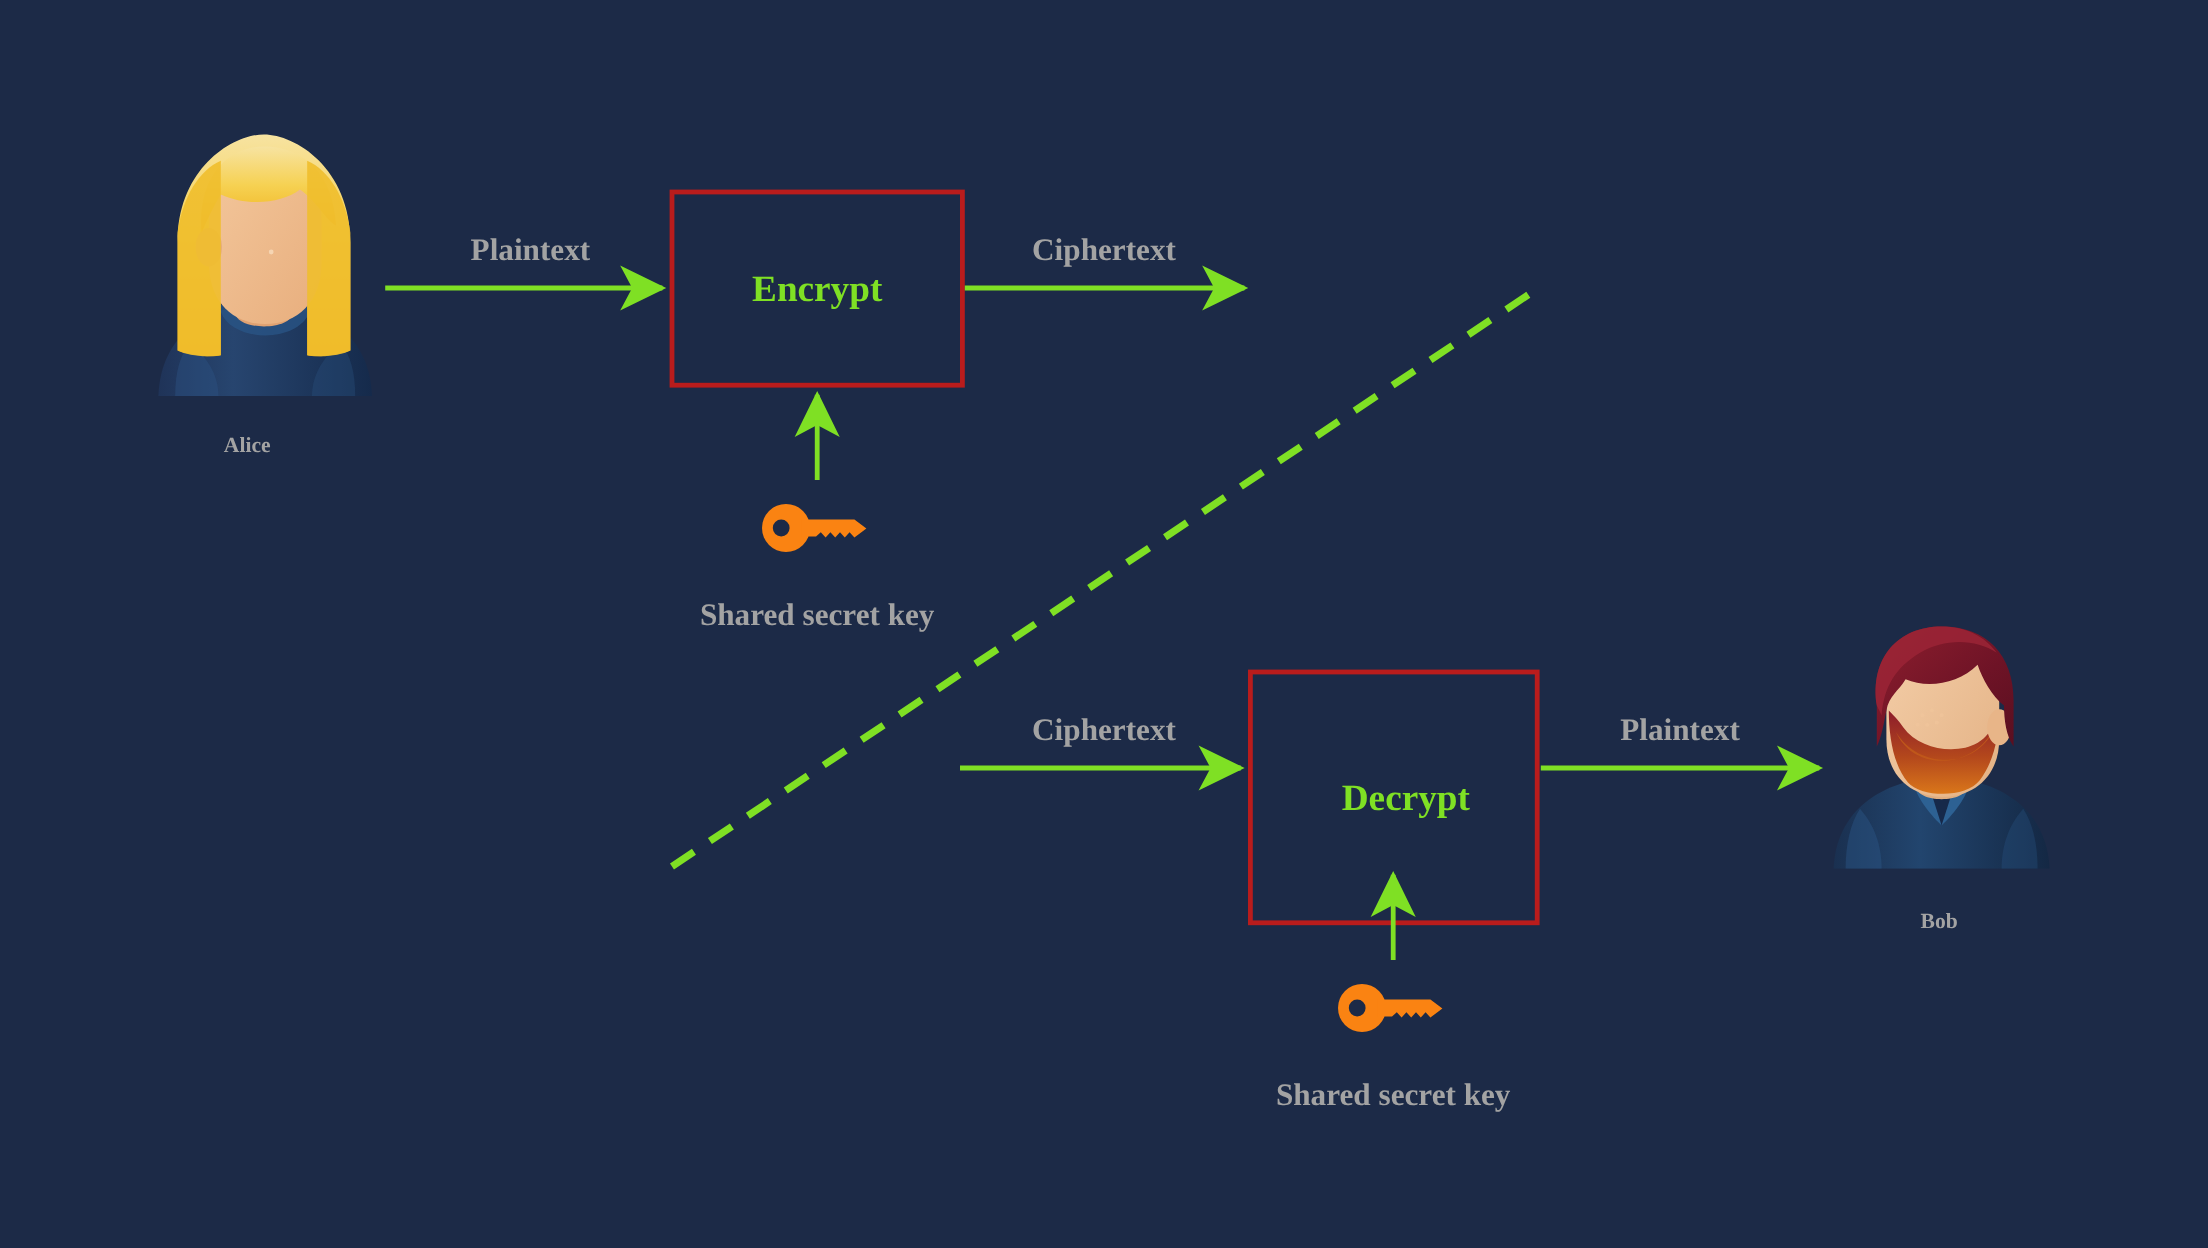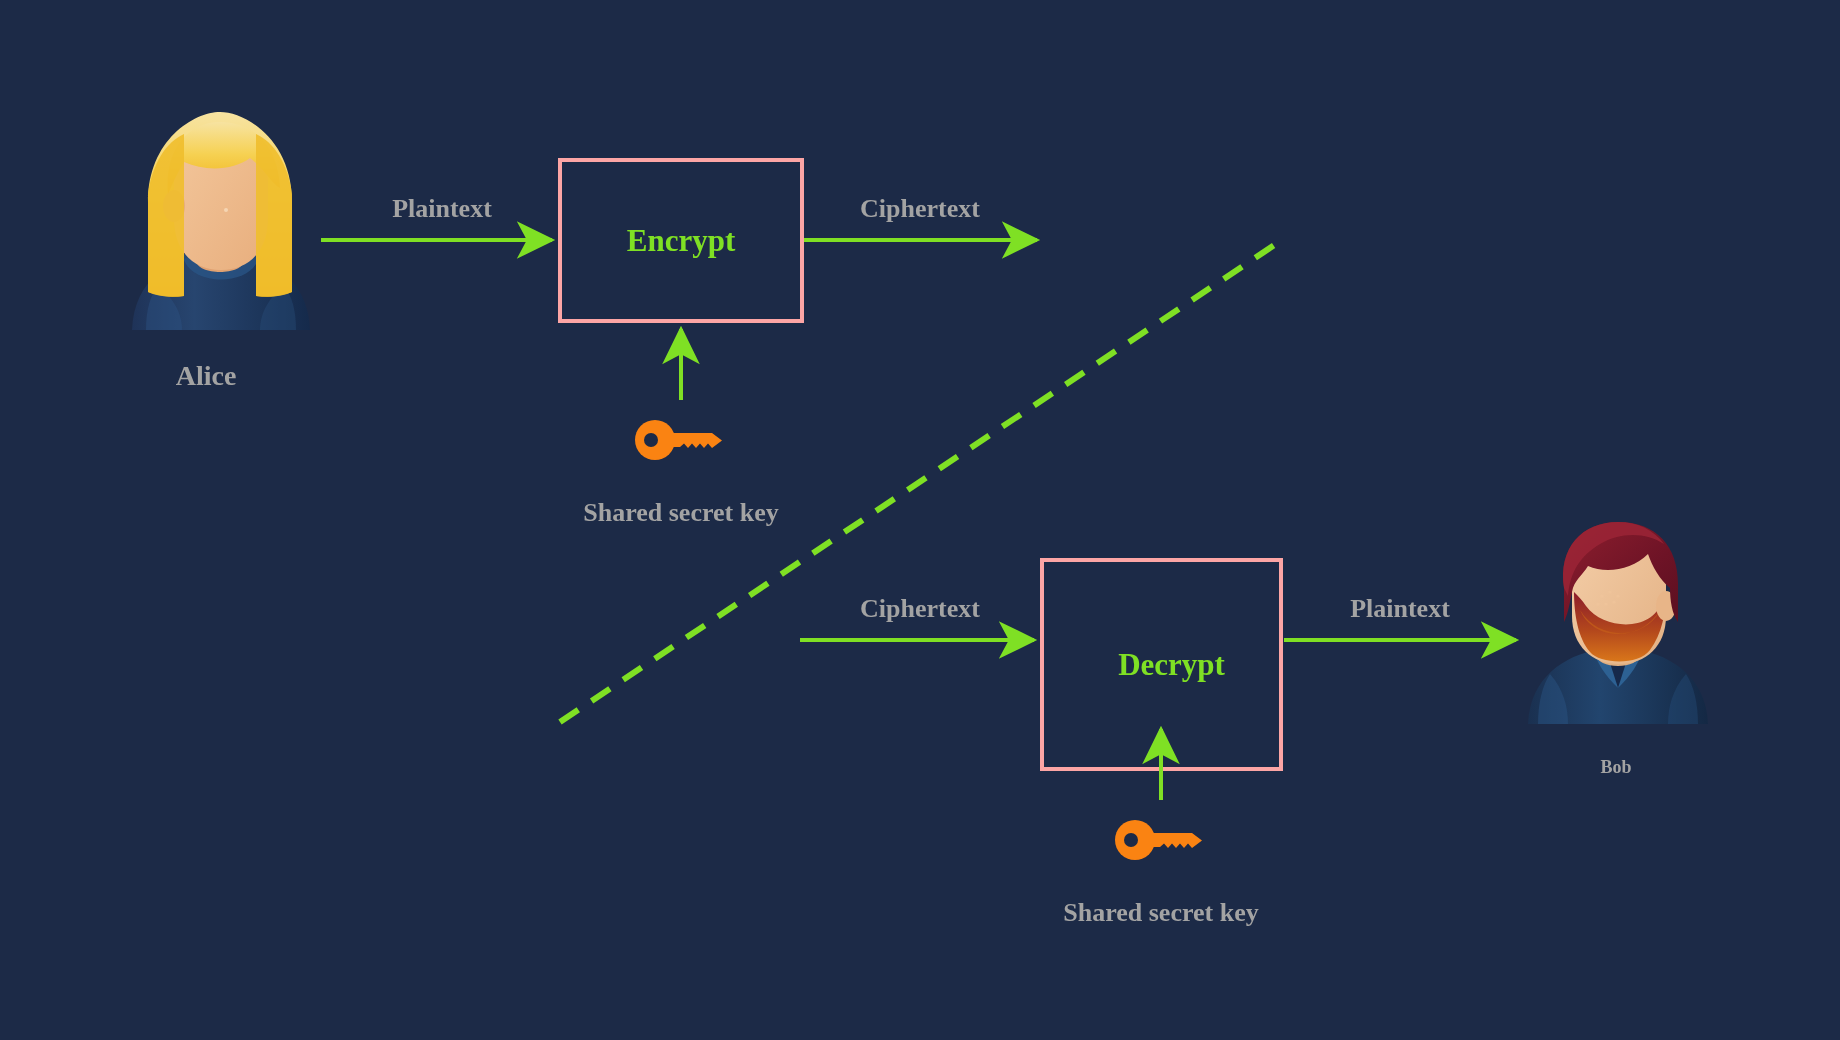--- a/index.html
+++ b/index.html
@@ -13,21 +13,21 @@
   .lbl{
     position:absolute;
     color:#a3a3a3;
     font-family:"Liberation Serif", serif;
     font-weight:bold;
     white-space:nowrap;
     line-height:1;
   }
   .procbox{
     position:absolute;
-    border:4px solid #fca5a5;
+    border:4px solid #b91c1c;
     box-sizing:border-box;
     display:flex;align-items:center;justify-content:center;
   }
   .procbox .boxlabel{
     color:#7FE024;font-family:"Liberation Serif",serif;
     font-weight:bold;font-size:31px;
   }
   svg.layer{position:absolute;left:0;top:0;width:1840px;height:1040px;overflow:visible;}
   .avatar{position:absolute;}
 </style>
@@ -67,21 +67,21 @@
       <path d="M52 70 C52 34 70 18 98 18 C128 18 146 36 146 72 L146 108 C146 142 126 160 99 160 C72 160 52 142 52 108 Z" fill="url(#skinA)"></path>
 
       <ellipse cx="52" cy="96" rx="11" ry="16" fill="#E7AD7C"></ellipse>
 
       <path d="M46 84 C42 40 66 12 98 12 C130 12 156 34 158 78 C150 74 142 58 128 48 C112 60 84 62 62 52 C56 62 50 74 46 84 Z" fill="url(#hairA)"></path>
       <path d="M26 84 C30 54 44 32 62 24 L62 186 C48 188 34 186 26 182 Z" fill="#EFBE2C" opacity="0.9"></path>
       <path d="M170 84 C166 54 152 32 134 24 L134 186 C148 188 162 186 170 182 Z" fill="#EFBE2C" opacity="0.9"></path>
       <circle cx="104" cy="100" r="2" fill="#F8DCBD" opacity="0.8"></circle>
     </svg>
   </div>
-  <div class="lbl" style="left:206px;top:362px;font-size:28px;transform:translateX(-50%);">Alice</div>
+  <div class="lbl" style="left:206px;top:362px;font-size:18px;transform:translateX(-50%);">Alice</div>
 
   <div class="avatar" style="left:1520px;top:518px;width:196px;height:206px;">
     <svg width="196" height="206" viewBox="0 0 196 206">
       <defs>
         <linearGradient id="hairB" x1="0" y1="0" x2="1" y2="1">
           <stop offset="0%" stop-color="#8E1F2E"></stop>
           <stop offset="60%" stop-color="#6E1326"></stop>
           <stop offset="100%" stop-color="#5A0F20"></stop>
         </linearGradient>
         <linearGradient id="beardB" x1="0" y1="0" x2="0" y2="1">

